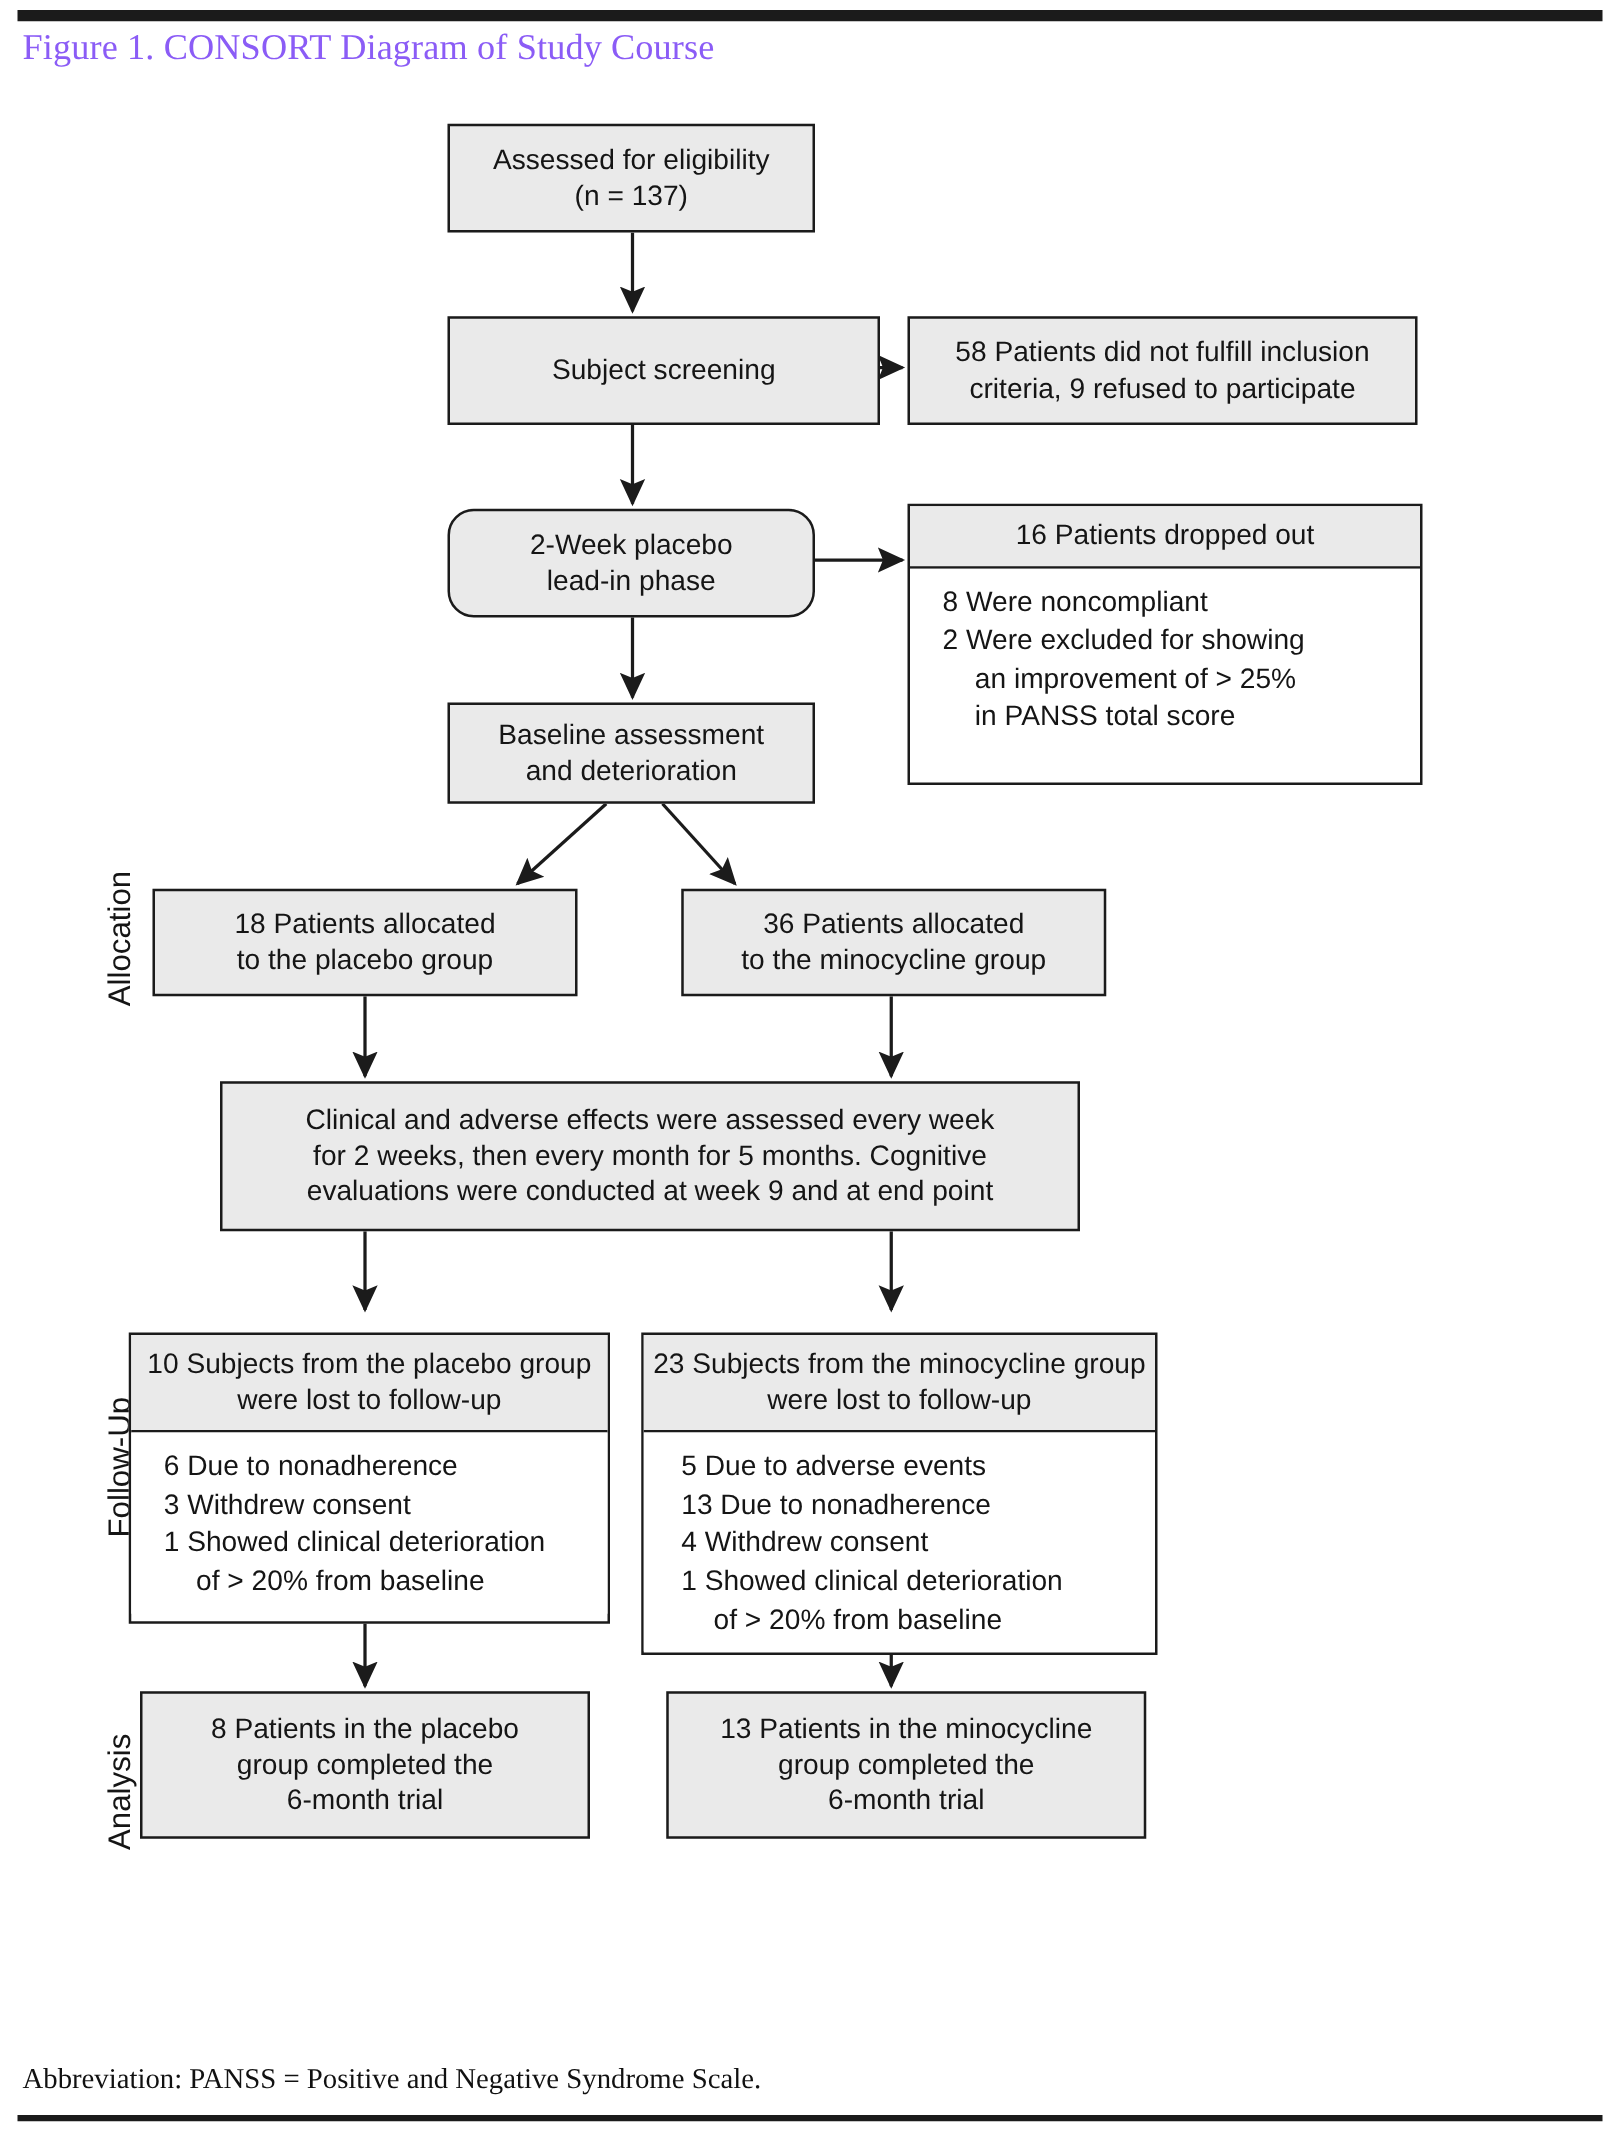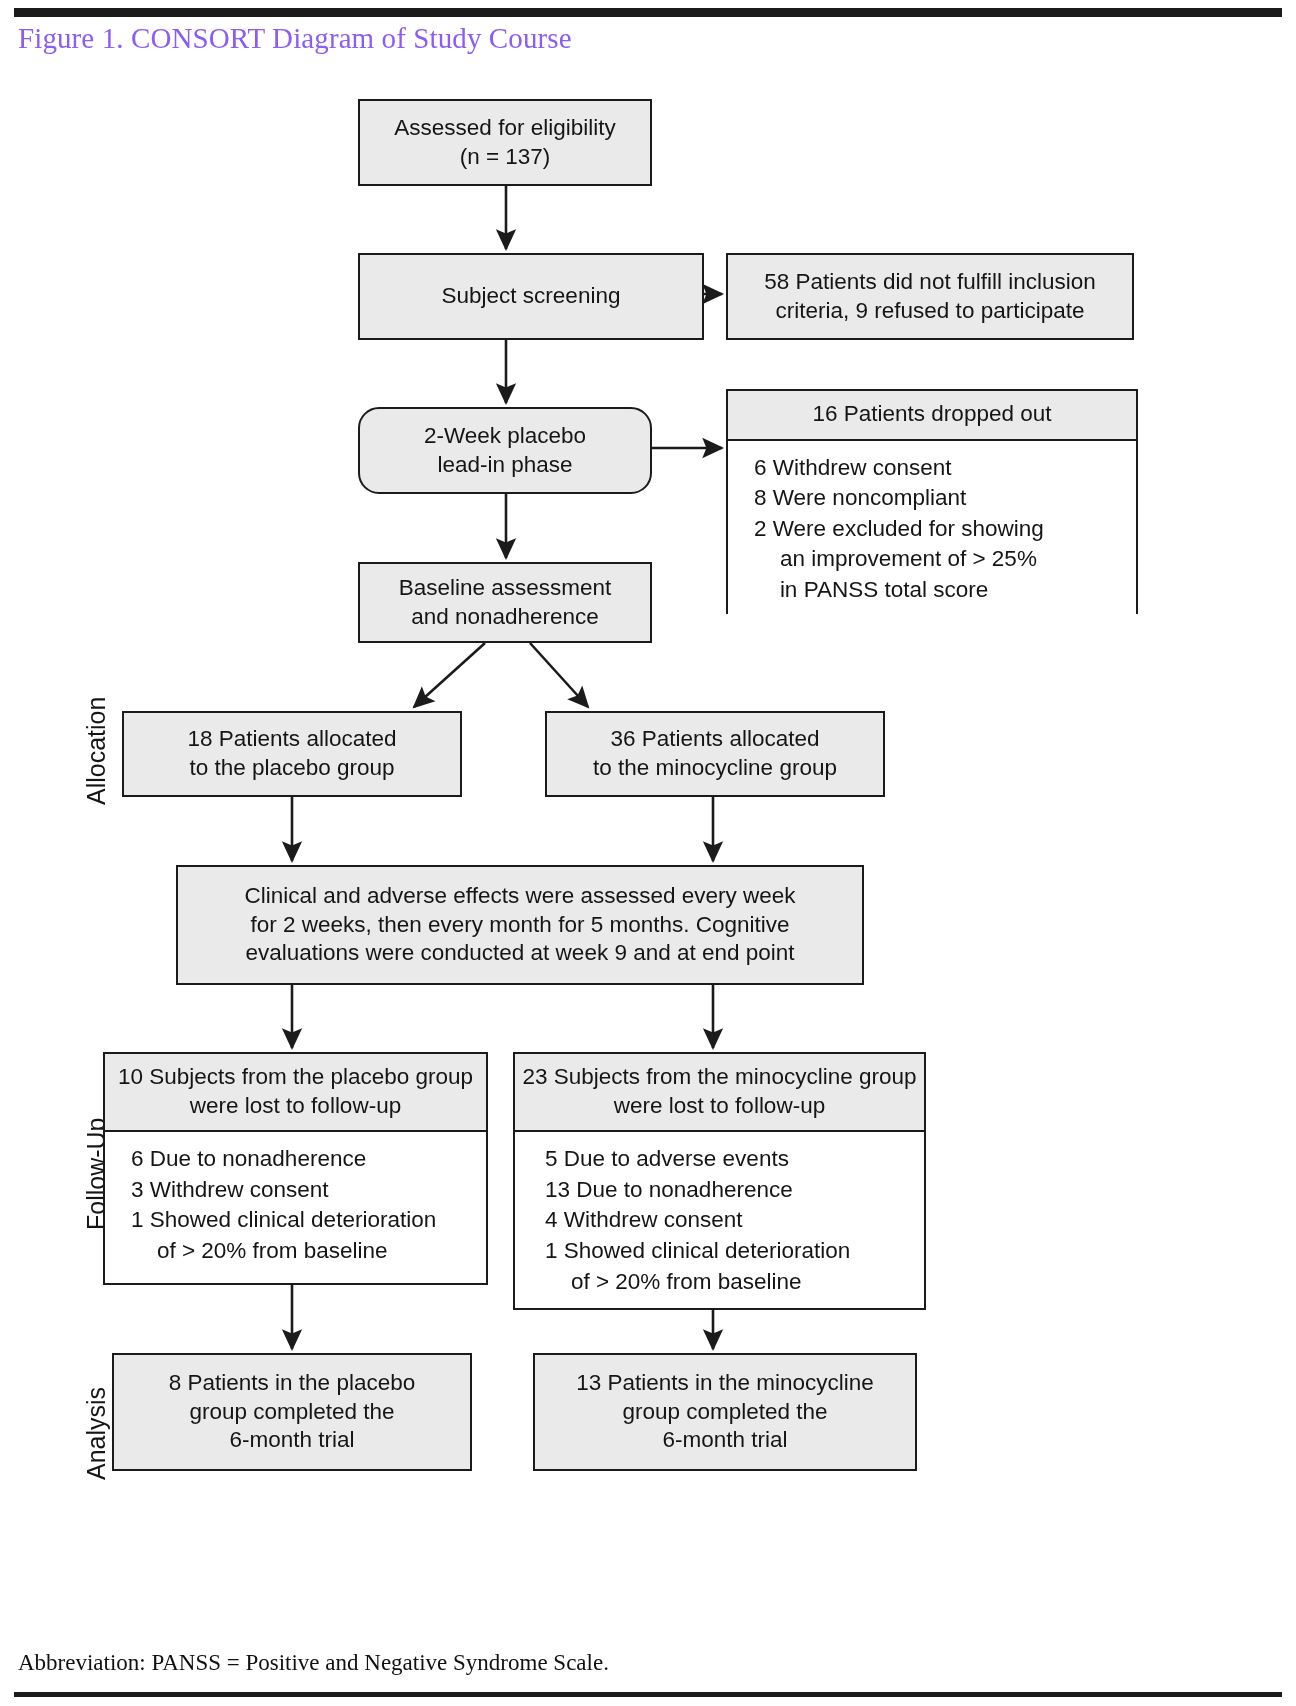--- a/index.html
+++ b/index.html
@@ -75,20 +75,21 @@
   .box .ln { display: block; white-space: nowrap; }
 
   
   .cbox {
     position: absolute;
     box-sizing: border-box;
     border: 2.5px solid #1b1b1b;
     background: #ffffff;
     display: flex;
     flex-direction: column;
+    margin-top: 14px;
   }
   .cbox .chead {
     background: #eaeaea;
     border-bottom: 2.5px solid #1b1b1b;
     text-align: center;
     font-size: 22.5px;
     line-height: 1.27;
     padding: 9px 6px 10px 6px;
     color: #151515;
   }
@@ -184,31 +185,30 @@
 </div>
 
 <div class="box" style="left:358px; top:407px; width:294px; height:87px;border-radius:21px;">
   <span class="ln">2-Week placebo</span>
   <span class="ln">lead-in phase</span>
 </div>
 
 <div class="cbox" style="left:726px; top:389px; width:412px; height:225px;">
   <div class="chead">16 Patients dropped out</div>
   <div class="cbody indent-left">
-    <span class="ln">6 Withdrew consent</span>
     <span class="ln">8 Were noncompliant</span>
     <span class="ln">2 Were excluded for showing</span>
     <span class="ln sub">an improvement of &gt; 25%</span>
     <span class="ln sub">in PANSS total score</span>
   </div>
 </div>
 
 <div class="box" style="left:358px; top:562px; width:294px; height:81px;">
   <span class="ln">Baseline assessment</span>
-  <span class="ln">and nonadherence</span>
+  <span class="ln">and deterioration</span>
 </div>
 
 <div class="box" style="left:122px; top:711px; width:340px; height:86px;">
   <span class="ln">18 Patients allocated</span>
   <span class="ln">to the placebo group</span>
 </div>
 
 <div class="box" style="left:545px; top:711px; width:340px; height:86px;">
   <span class="ln">36 Patients allocated</span>
   <span class="ln">to the minocycline group</span>

